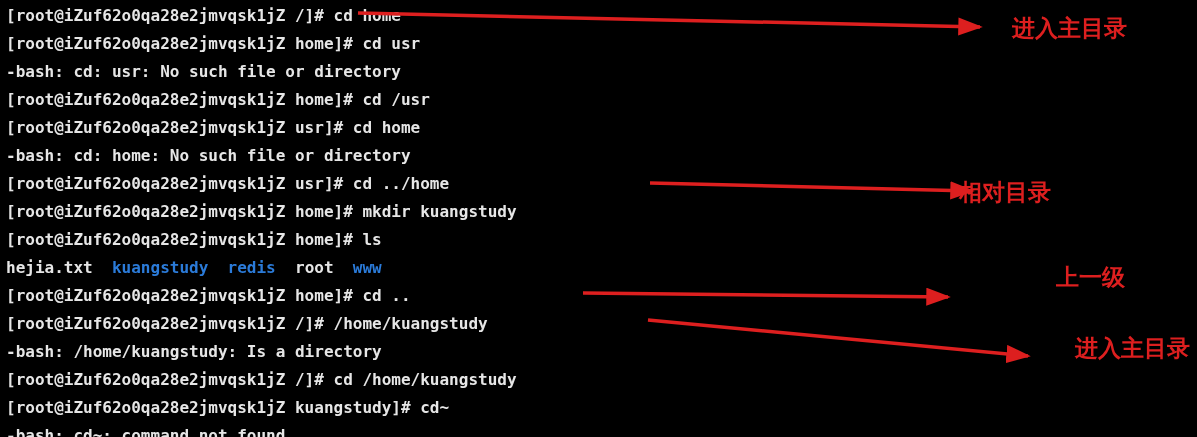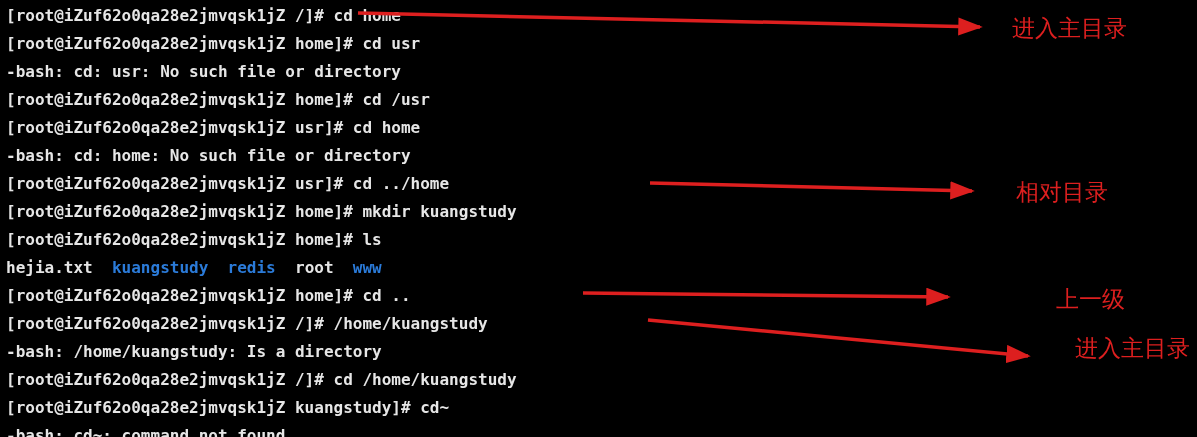--- a/index.html
+++ b/index.html
@@ -24,21 +24,21 @@
   .overlay{
     position:absolute;left:0;top:0;
     width:1197px;height:437px;
     pointer-events:none;
   }
   .overlay line{stroke:var(--anno-red,#dd1f1f);stroke-width:3.5;}
   .overlay polygon{fill:var(--anno-red,#dd1f1f);}
   .anno-label{
     position:absolute;
     font-family:"DejaVu Sans","Liberation Sans",sans-serif;
-    font-weight:normal;
+    font-weight:bold;
     font-size:23px;
     color:var(--anno-red,#dd1f1f);
     white-space:nowrap;
   }
 </style>
 </head>
 <body>
 
 <div class="screen">
 
@@ -51,19 +51,19 @@
       </marker>
     </defs>
     <line x1="358" y1="13" x2="980" y2="27" marker-end="url(#ah)"></line>
     <line x1="650" y1="183" x2="972" y2="191" marker-end="url(#ah)"></line>
     <line x1="583" y1="293" x2="948" y2="297" marker-end="url(#ah)"></line>
     <line x1="648" y1="320" x2="1028" y2="356" marker-end="url(#ah)"></line>
   </svg>
 
   <div class="anno-label" style="left:1012px;top:13px;">进入主目录</div>
 
-  <div class="anno-label" style="left:1016px;top:177px;">相对目录</div>
+  <div class="anno-label" style="left:959px;top:177px;">相对目录</div>
 
-  <div class="anno-label" style="left:1056px;top:284px;text-align:right;">上一级</div>
+  <div class="anno-label" style="left:1056px;top:262px;text-align:right;">上一级</div>
 
   <div class="anno-label" style="left:1075px;top:333px;">进入主目录</div>
 
 </div>
 
 </body></html>

